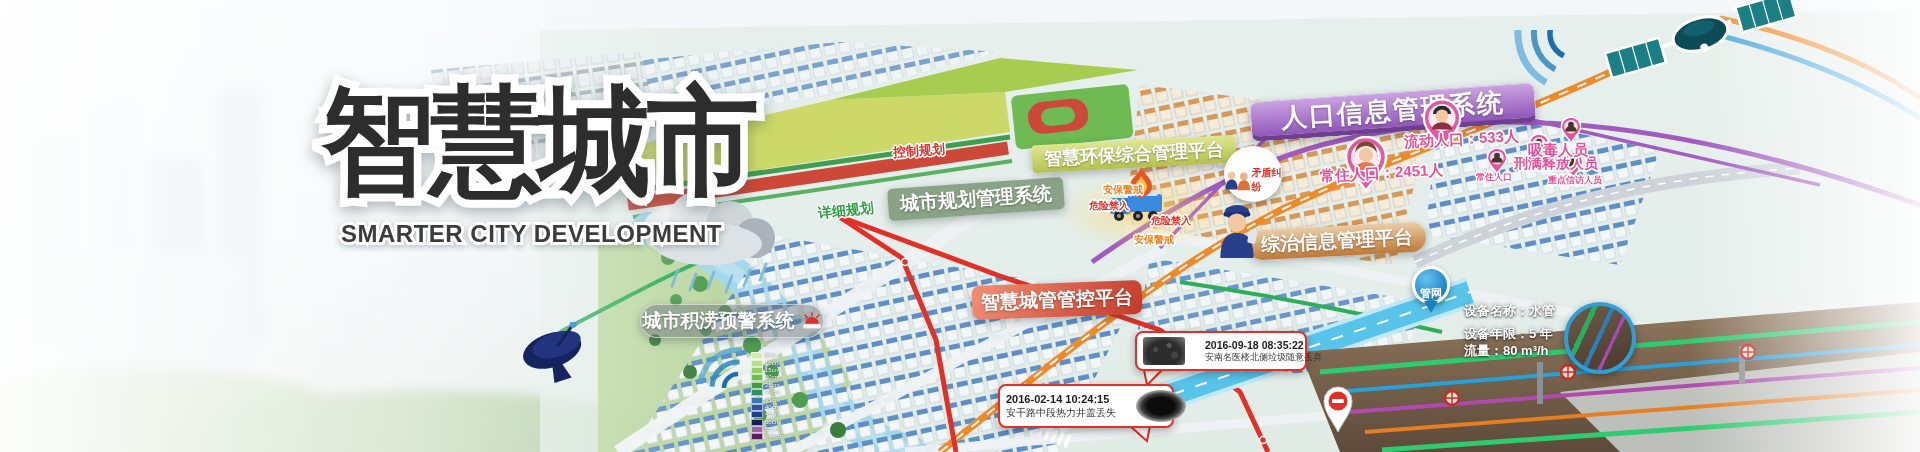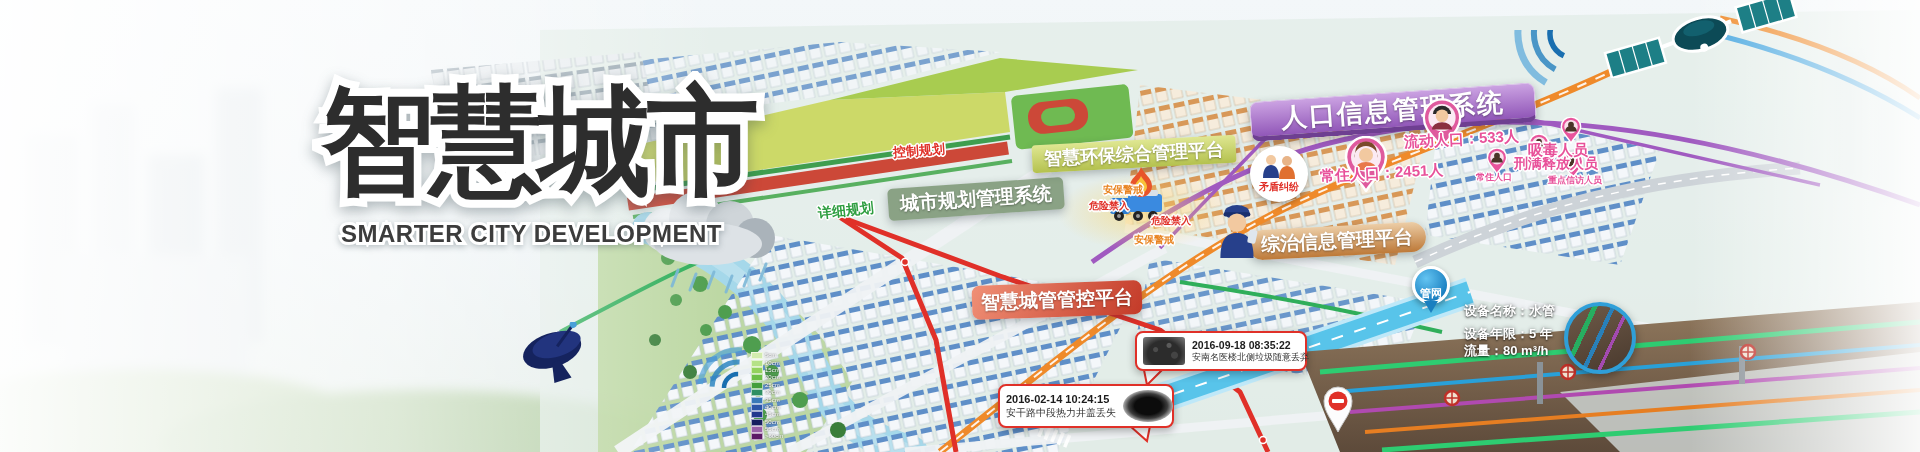--- a/index.html
+++ b/index.html
@@ -52,28 +52,28 @@
   .pink{color:#e8519a;} .redt{color:#e03028;} .orng{color:#e8821e;} .grnt{color:#2e9e40;}
 
   
   .abs{position:absolute;z-index:21;}
   .pin-pipe{position:absolute;left:1412px;top:266px;width:38px;height:38px;z-index:24;
     border-radius:50%;background:radial-gradient(circle at 35% 30%,#63c4f2,#1a7fc0 75%);
     border:3px solid #fff;display:flex;align-items:flex-end;justify-content:center;
     color:#fff;font-size:11px;font-weight:bold;box-shadow:0 3px 6px rgba(0,0,0,.35);}
   .pin-pipe::after{content:"";position:absolute;left:50%;top:100%;margin-left:-7px;
     border:7px solid transparent;border-top:12px solid #1a7fc0;}
-  .dispute{position:absolute;left:1250px;top:146px;width:58px;height:56px;z-index:22;
+  .dispute{position:absolute;left:1224px;top:146px;width:58px;height:56px;z-index:22;
     background:#fff;border-radius:50%;box-shadow:0 3px 6px rgba(0,0,0,.3);
-    display:flex;flex-direction:column;align-items:center;justify-content:flex-end;padding:3px 0 8px;}
+    display:flex;flex-direction:row;align-items:flex-end;justify-content:flex-end;padding:3px 0 8px;}
   .dispute .dtxt{color:#e03028;font-size:10px;font-weight:bold;}
 
   
   .callout{position:absolute;background:#fff;border:2px solid #e03028;border-radius:8px;
-    display:flex;align-items:center;gap:7px;padding:4px 6px;z-index:25;
+    display:flex;align-items:center;gap:20px;padding:4px 6px;z-index:25;
     box-shadow:0 3px 8px rgba(0,0,0,.3);}
   .ev1{left:1135px;top:331px;width:172px;height:40px;}
   .ev2{left:998px;top:384px;width:176px;height:44px;}
   .ev-col{display:flex;flex-direction:column;justify-content:center;line-height:1.25;}
   .ev-time{font-size:10.5px;font-weight:bold;color:#1c1c1c;white-space:nowrap;}
   .ev-desc{font-size:9px;color:#333;white-space:nowrap;}
   .ph-trash{width:42px;height:28px;border-radius:3px;flex:0 0 auto;
     background:radial-gradient(circle at 30% 45%,#4c4c4c 2px,transparent 3px),
      radial-gradient(circle at 62% 30%,#5a5a5a 2px,transparent 3px),
      radial-gradient(circle at 75% 65%,#444 3px,transparent 4px),
@@ -422,20 +422,28 @@
   </svg>
 
   <div class="pin-pipe">
     <span>管网</span>
   </div>
   <div class="pinfo" style="top:302px">设备名称：水管</div>
   <div class="pinfo" style="top:325px">设备年限：5 年</div>
   <div class="pinfo" style="top:342px">流量：80 m³/h</div>
   <div class="pipe-photo"></div>
 
+  <div class="band band-flood">
+    <span>城市积涝预警系统</span>
+    <svg width="20" height="18" viewBox="0 0 20 18">
+      <path d="M10,1 V4 M3,3 L5.2,5.2 M17,3 L14.8,5.2" stroke="#e03028" stroke-width="1.6" stroke-linecap="round"></path>
+      <path d="M3,12 a7,7 0 0 1 14,0 z" fill="#e03028"></path>
+      <rect x="1" y="12" width="18" height="4.5" rx="1.5" fill="#f3f5f6" stroke="#c9ced2" stroke-width=".6"></rect>
+    </svg>
+  </div>
 
   <svg class="abs" style="left:620px;top:186px" width="175" height="118" viewBox="0 0 175 118">
     <circle cx="45" cy="44" r="22" fill="#eef1f3"></circle>
       <circle cx="76" cy="33" r="27" fill="#e4e8eb"></circle>
     <circle cx="110" cy="39" r="24" fill="#cfd5d9"></circle>
       <circle cx="135" cy="52" r="20" fill="#aab3ba"></circle>
     <ellipse cx="88" cy="58" rx="54" ry="21" fill="#dde2e6"></ellipse>
     <g stroke="#7db8d8" stroke-width="3" stroke-linecap="round" opacity=".9">
       <line x1="58" y1="84" x2="52" y2="100"></line>
         <line x1="76" y1="88" x2="70" y2="104"></line>

